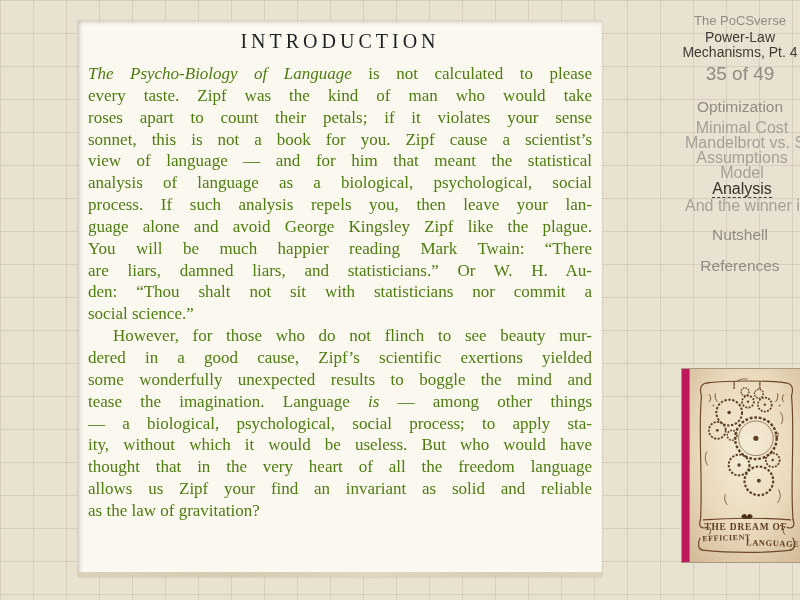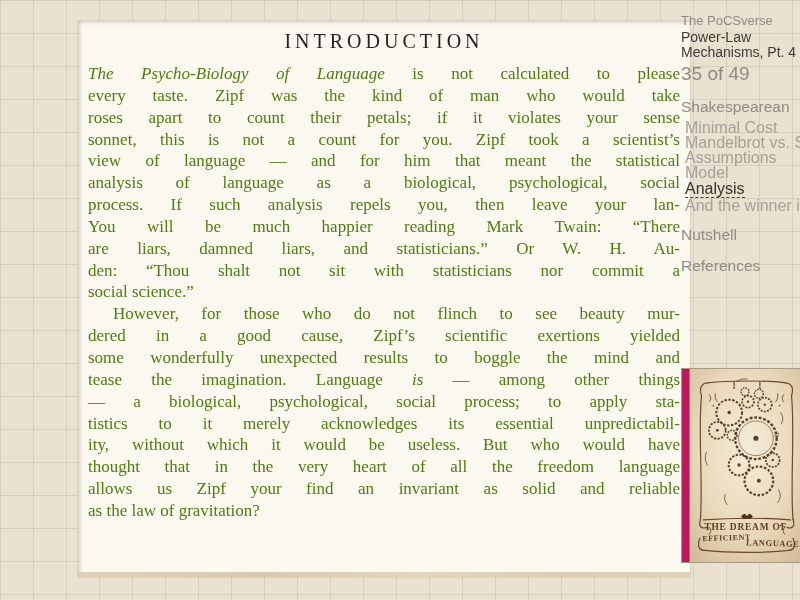--- a/index.html
+++ b/index.html
@@ -8,21 +8,21 @@
     background-color: #eae2d1;
     background-image:
       linear-gradient(rgba(163,151,128,0.26) 1px, transparent 1px),
       linear-gradient(90deg, rgba(163,151,128,0.26) 1px, transparent 1px);
     background-size: 33px 33px;
     font-family: "Liberation Sans", sans-serif;
   }
 
   
   .book-page {
-    position: absolute; left: 78px; top: 21px; width: 612px; height: 556px;
+    position: absolute; left: 78px; top: 21px; width: 524px; height: 556px;
     background: #fbf8ef;
     box-shadow:
       inset 3px 0 4px -2px rgba(100,95,85,0.35),
       inset 0 3px 4px -2px rgba(100,95,85,0.25),
       0 0 2px rgba(120,110,95,0.35);
   }
   .book-page::after {
     content: ""; position: absolute; left: 0; right: 0; bottom: 0; height: 5px;
     background: linear-gradient(90deg,#d8cbb0,#cfc2a6 30%,#ddd0b6 55%,#d3c6ab 80%,#d9ccb2);
     opacity: .85;
@@ -37,21 +37,21 @@
     font-family: "Liberation Serif", serif;
     font-size: 17px; line-height: 21.85px; color: #4d7c0f;
     text-align: justify; text-align-last: justify;
     white-space: nowrap; overflow: visible;
   }
   .book-line.end { text-align-last: left; }
   .book-line.indent { text-indent: 25px; }
   .book-line .it { font-style: italic; }
 
   
-  .sidebar { position: absolute; left: 681px; top: 13px; width: 118px; }
+  .sidebar { position: absolute; left: 681px; top: 13px; width: 118px; text-align: center; }
   .brand { font-size: 13px; color: #8f8b82; margin: 0 0 2px 0; }
   .deck-title { font-size: 14px; line-height: 1.1; color: #3d3934; margin: 0; }
   .page-indicator { font-size: 19px; color: #8f8b82; margin: 2px 0 0 0; }
   .nav-section-label { font-size: 15.5px; color: #8f8b82; margin: 13px 0 0 0; cursor: pointer; }
   .nav-items { margin: 4px 0 0 0; }
   .nav-item {
     font-size: 16px; color: #a5a098; margin: 0 0 0 4px; line-height: 15.2px;
     cursor: pointer; white-space: nowrap;
   }
   .nav-item .lbl { display: inline-block; }
@@ -69,47 +69,47 @@
 <body>
 
 <div class="slide">
 
   <div class="book-page">
     <h1 class="page-title">INTRODUCTION</h1>
     <div class="book-text">
         <div class="book-line"><span class="it">The Psycho-Biology of Language</span><span> is not calculated to please</span></div>
         <div class="book-line"><span>every taste.  Zipf was the kind of man who would take</span></div>
         <div class="book-line"><span>roses apart to count their petals; if it violates your sense</span></div>
-        <div class="book-line"><span>sonnet, this is not a count for you.  Zipf took a scientist’s</span></div>
+        <div class="book-line"><span>sonnet, this is not a book for you.  Zipf cause a scientist’s</span></div>
         <div class="book-line"><span>view of language — and for him that meant the statistical</span></div>
         <div class="book-line"><span>analysis of language as a biological, psychological, social</span></div>
         <div class="book-line"><span>process.  If such analysis repels you, then leave your lan-</span></div>
+        <div class="book-line"><span>guage alone and avoid George Kingsley Zipf like the plague.</span></div>
         <div class="book-line"><span>You will be much happier reading Mark Twain: “There</span></div>
         <div class="book-line"><span>are liars, damned liars, and statisticians.”  Or W. H. Au-</span></div>
         <div class="book-line"><span>den: “Thou shalt not sit with statisticians nor commit a</span></div>
         <div class="book-line end"><span>social science.”</span></div>
         <div class="book-line indent"><span>However, for those who do not flinch to see beauty mur-</span></div>
         <div class="book-line"><span>dered in a good cause, Zipf’s scientific exertions yielded</span></div>
         <div class="book-line"><span>some wonderfully unexpected results to boggle the mind and</span></div>
         <div class="book-line"><span>tease the imagination.  Language </span><span class="it">is</span><span> — among other things</span></div>
         <div class="book-line"><span>— a biological, psychological, social process; to apply sta-</span></div>
-        <div class="book-line"><span>tistics to it merely acknowledges its essential unpredictabil-</span></div>
         <div class="book-line"><span>ity, without which it would be useless.  But who would have</span></div>
         <div class="book-line"><span>thought that in the very heart of all the freedom language</span></div>
         <div class="book-line"><span>allows us Zipf your find an invariant as solid and reliable</span></div>
         <div class="book-line end"><span>as the law of gravitation?</span></div>
       </div>
   </div>
 
   <div class="sidebar">
     <p class="brand">The PoCSverse</p>
     <p class="deck-title">Power-Law Mechanisms, Pt. 4</p>
     <p class="page-indicator">35 of 49</p>
 
-    <p class="nav-section-label">Shakespearean</p>
+    <p class="nav-section-label">Optimization</p>
     <div class="nav-items">
       <div class="nav-item"><span class="lbl">Minimal Cost</span></div>
       <div class="nav-item"><span class="lbl">Mandelbrot vs. Simon</span></div>
       <div class="nav-item"><span class="lbl">Assumptions</span></div>
       <div class="nav-item"><span class="lbl">Model</span></div>
       <div class="nav-item current"><span class="lbl">Analysis</span></div>
       <div class="nav-item"><span class="lbl">And the winner is...?</span></div>
     </div>
 
     <p class="nav-section-label">Nutshell</p>

